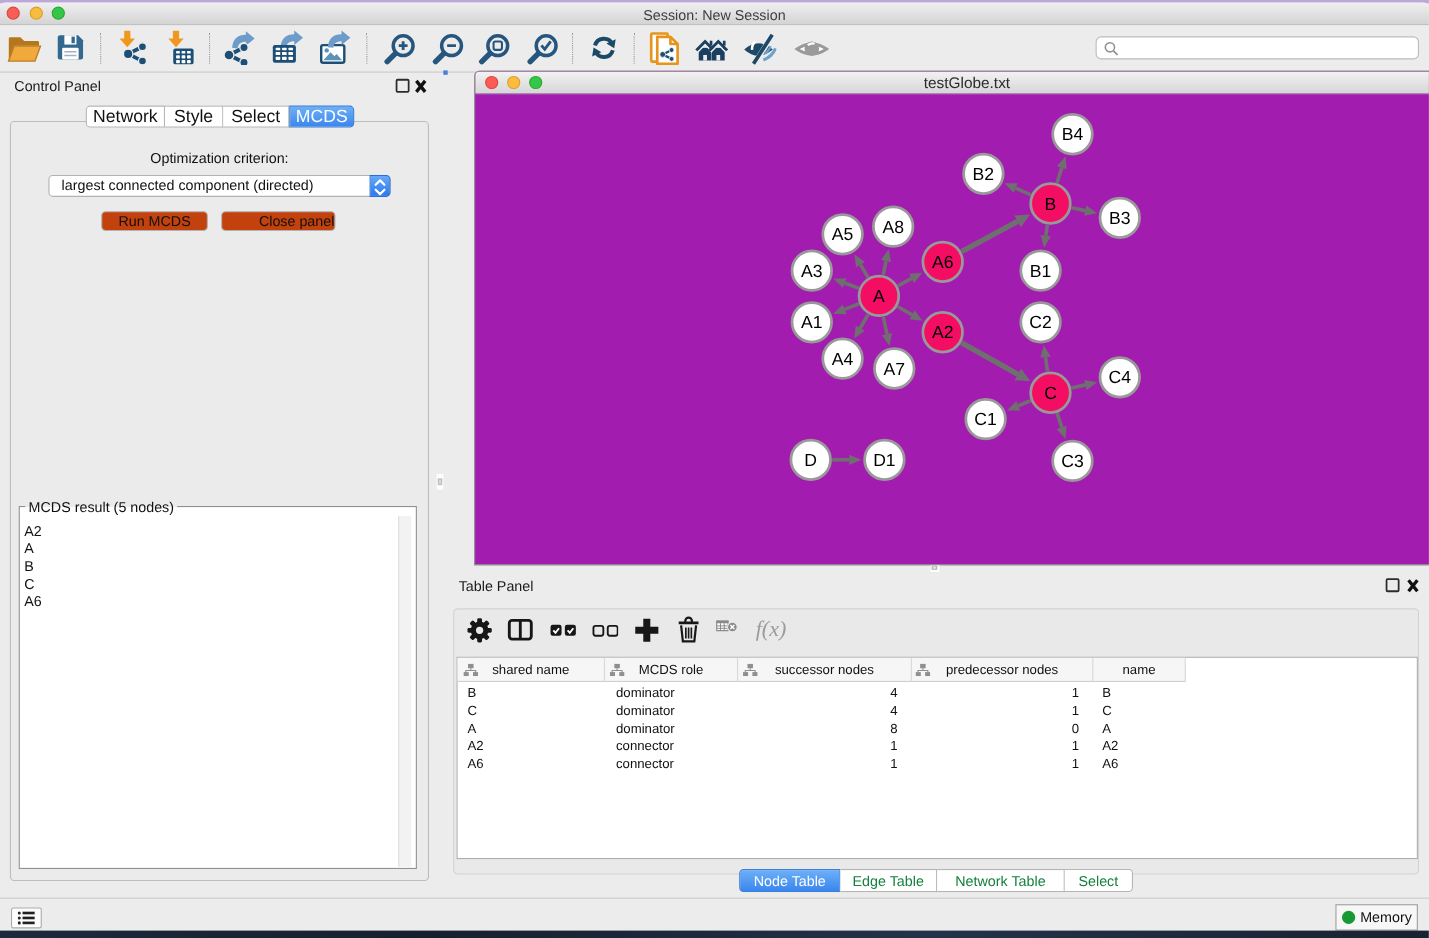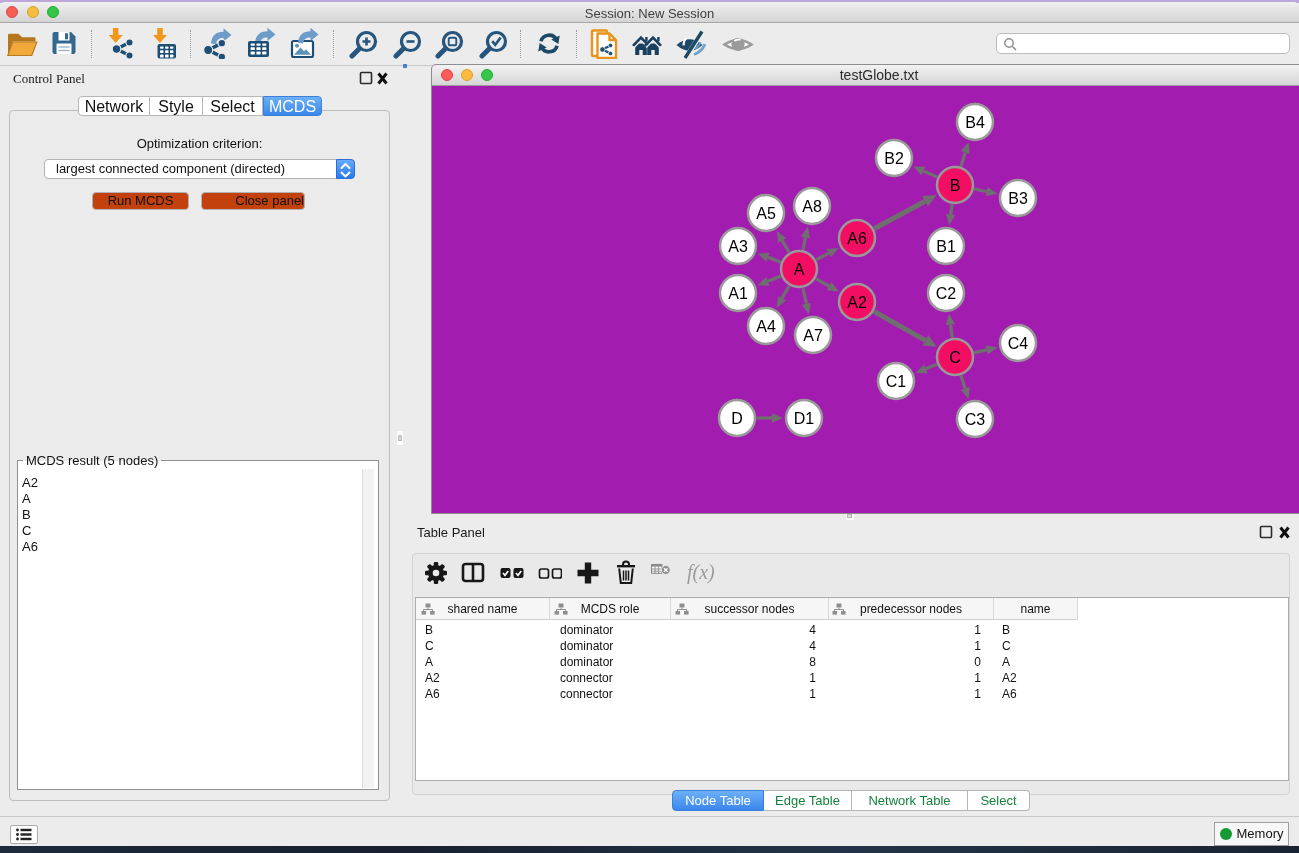--- a/index.html
+++ b/index.html
@@ -10,21 +10,21 @@
 
 #topstrip { left:0; top:0; width:1299px; height:3px; background:#bda7d8; }
 #titlebar { left:0; top:2px; width:1299px; height:21px; background:linear-gradient(#f0f0f0,#d4d4d4); border-bottom:1px solid #a8a8a8; border-radius:5px 5px 0 0; }
 .light { position:absolute; top:4px; width:12px; height:12px; border-radius:50%; }
 #titletext { left:0; top:4px; width:1299px; text-align:center; font-size:13px; color:#3e3e3e; }
 #toolbar { left:0; top:24px; width:1299px; height:42px; background:#ececec; border-bottom:1px solid #c9c9c9; }
 .tbicon { position:absolute; top:0; }
 .tsep { position:absolute; top:6px; width:1px; height:28px; border-left:1px dotted #9a9a9a; }
 #search { left:996px; top:33px; width:294px; height:21px; background:#fff; border:1px solid #bcbcbc; border-radius:5px; }
 
-#cp-title { left:13px; top:71px; font-size:13px; color:#1a1a1a;font-family:Liberation Serif, serif; }
+#cp-title { left:13px; top:71px; font-size:13px; color:#1a1a1a; }
 .tab { position:absolute; top:96px; height:20px; background:#fff; border:1px solid #b7b7b7; font-size:16px; color:#111; text-align:center; line-height:19px; z-index:3; }
 #tab-mcds { background:linear-gradient(#6db0f7,#3a86ee); color:#fff; border-color:#3a7fd8; border-radius:0 4px 4px 0; }
 #cp-box { left:9px; top:110px; width:381px; height:691px; background:#ebebeb; border:1px solid #bdbdbd; border-radius:4px; }
 #opt-label { left:0px; top:136px; width:399px; text-align:center; font-size:13px; color:#111; }
 #dropdown { left:44px; top:159px; width:311px; height:20px; background:#fff; border:1px solid #b2b2b2; border-radius:4px; font-size:13px; color:#111; line-height:18px; padding-left:11px; }
 #dd-btn { left:336px; top:159px; width:19px; height:20px; border-radius:0 4px 4px 0; background:linear-gradient(#66aaf9,#2a78ec); border:1px solid #2a6fd8; }
 .btn { position:absolute; top:192px; height:18px; background:#c2410c; border:1px solid #b2b2b2; border-radius:4px; font-size:13px; color:#111; text-align:center; line-height:16px; }
 #groupbox { left:17px; top:460px; width:362px; height:330px; background:#fff; border:1px solid #909090; }
 #gb-label { left:23px; top:453px; font-size:13px; color:#111; background:linear-gradient(#ebebeb 52%,#ffffff 52%); padding:0 3px; }
 #gb-scroll { left:362px; top:469px; width:12px; height:319px; background:#f2f2f2; border-left:1px solid #dcdcdc; }

